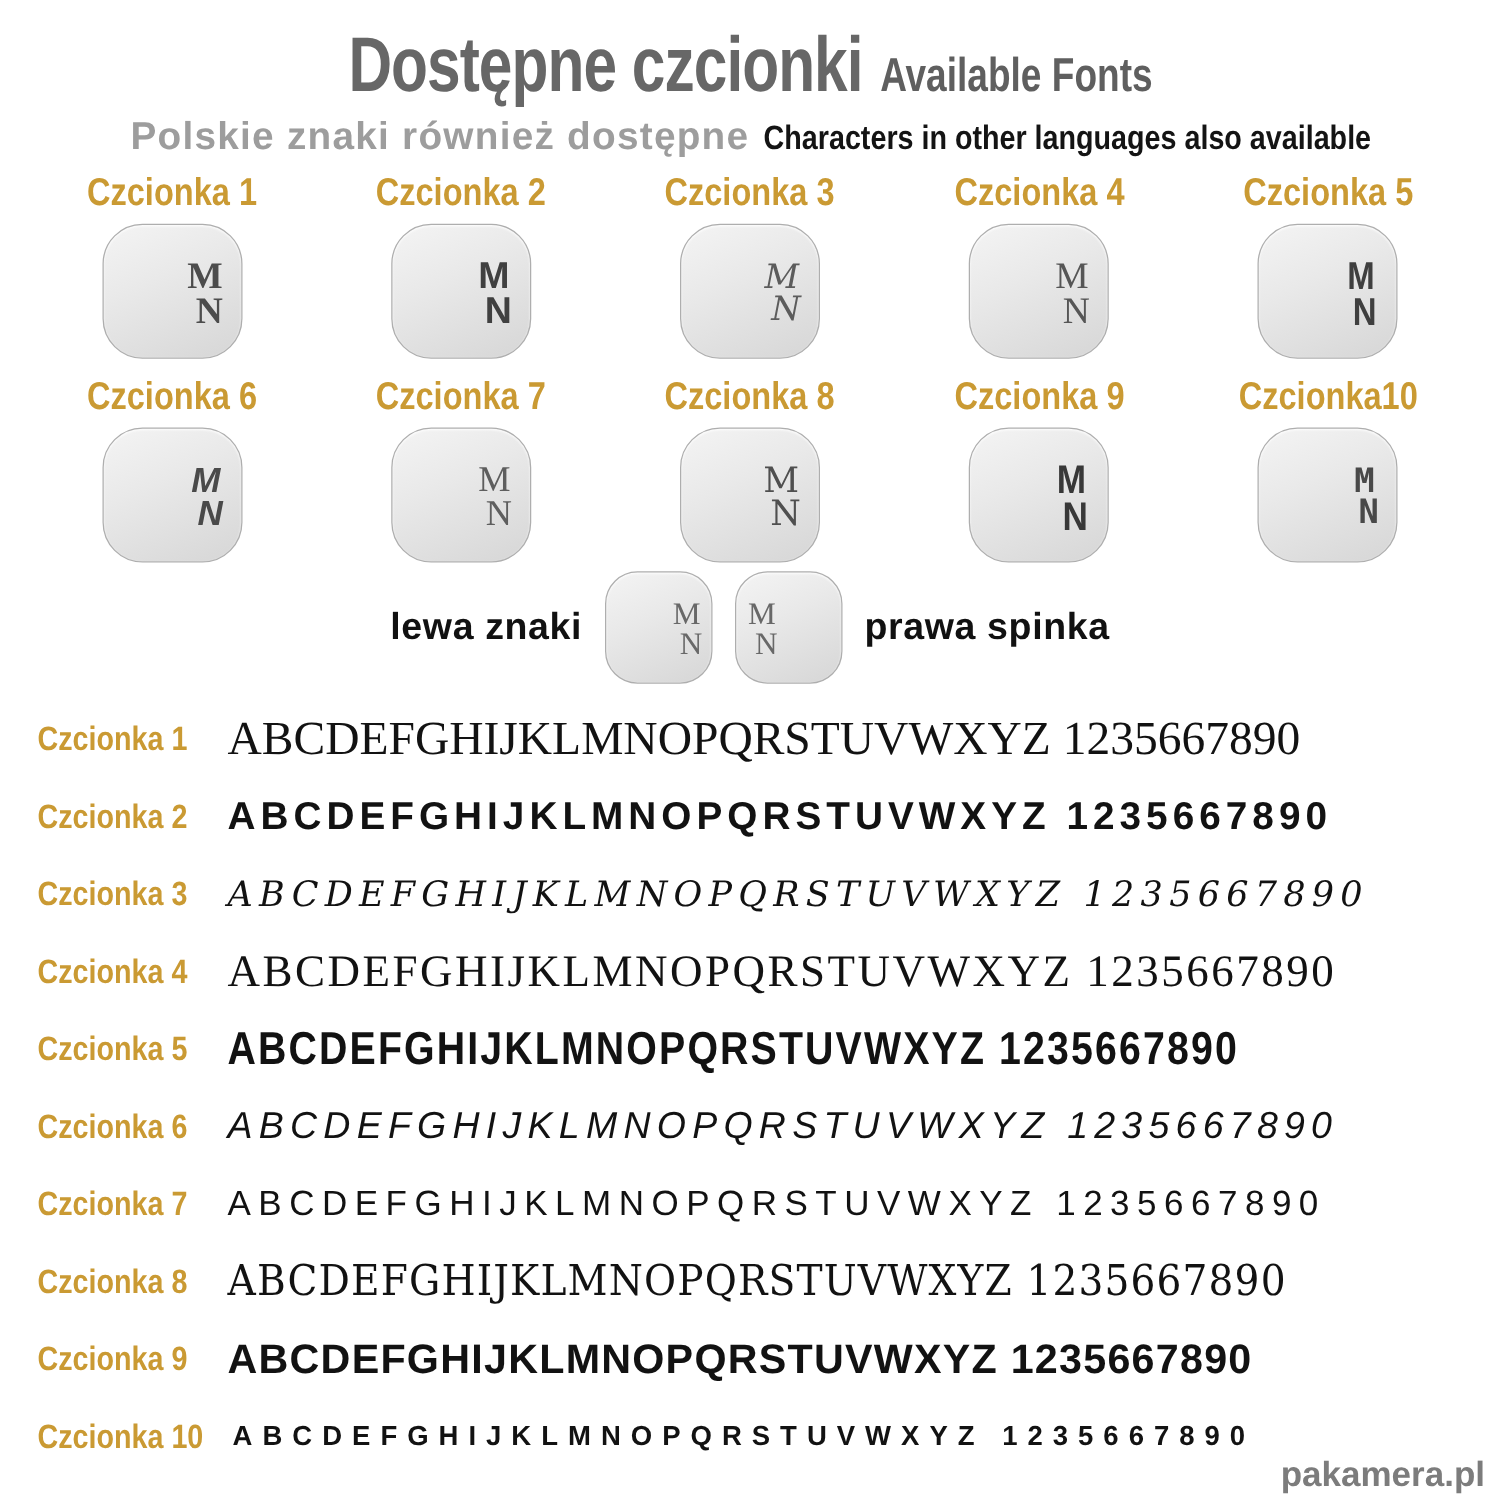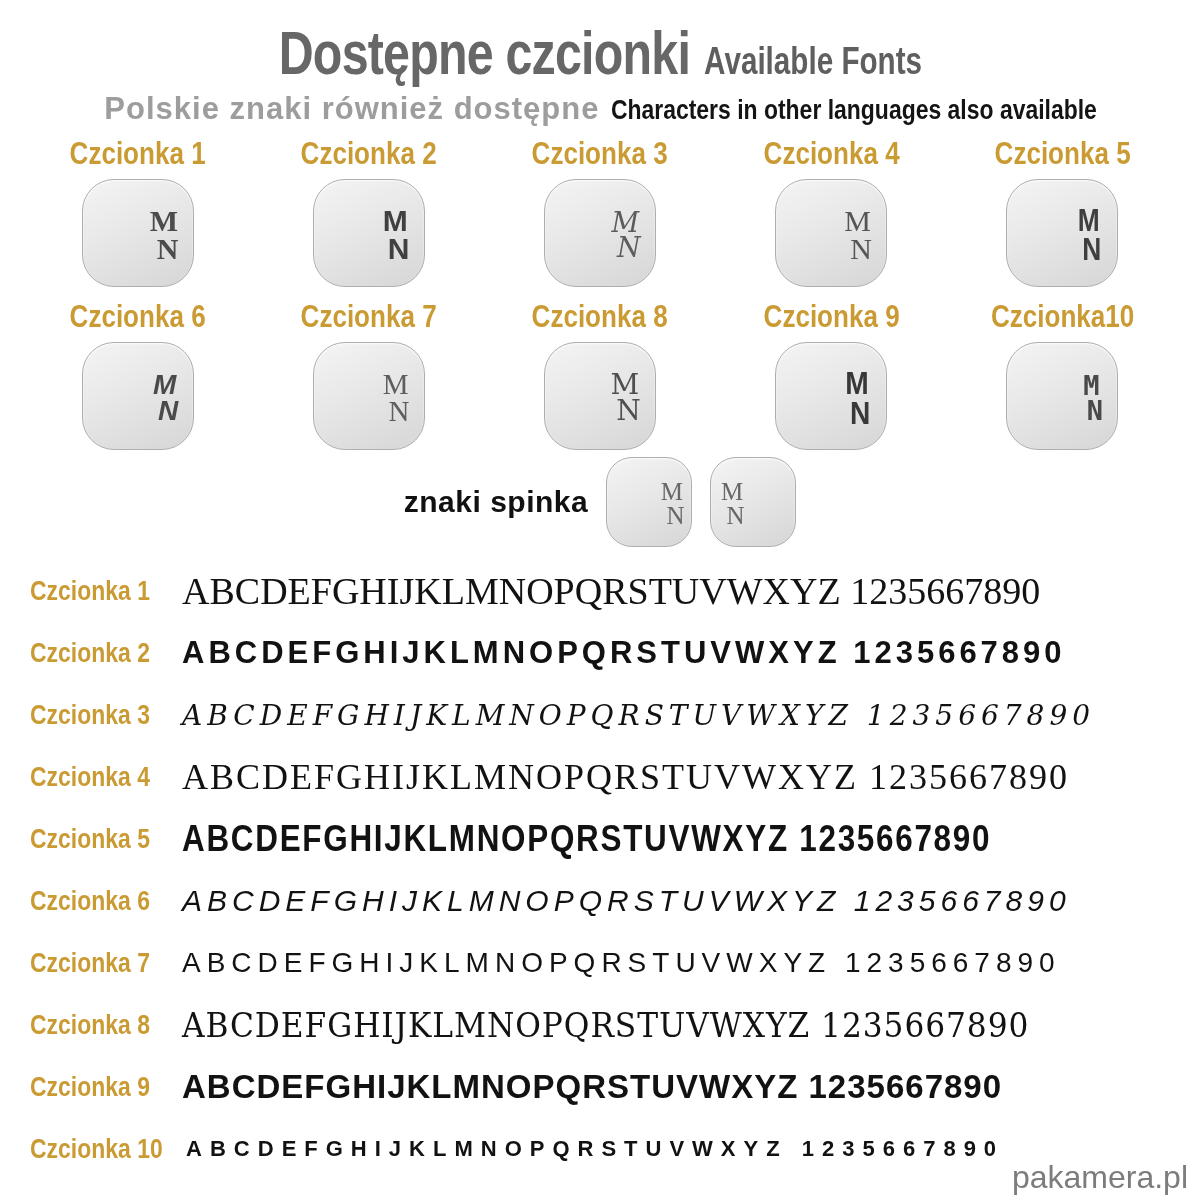--- a/index.html
+++ b/index.html
@@ -63,22 +63,22 @@
   .s4{font-family:"Liberation Serif",serif;font-size:36px;font-weight:400;letter-spacing:2px;}
   .s5{font-family:"Liberation Sans",sans-serif;font-size:37px;font-weight:700;letter-spacing:2px;
       display:inline-block;transform:scaleX(0.85);transform-origin:left center;}
   .s6{font-family:"Liberation Sans",sans-serif;font-size:30px;font-style:italic;font-weight:400;letter-spacing:5px;}
   .s7{font-family:"Liberation Sans",sans-serif;font-size:28px;font-weight:400;letter-spacing:6px;}
   .s8{font-family:"DejaVu Serif",serif;font-size:34px;font-weight:400;letter-spacing:1px;
       display:inline-block;transform:scaleX(0.92);transform-origin:left center;}
   .s9{font-family:"Liberation Sans",sans-serif;font-size:33px;font-weight:700;letter-spacing:1px;}
   .s10{font-family:"Liberation Sans",sans-serif;font-size:22px;font-weight:700;letter-spacing:8px;}
   
-  .watermark{position:absolute;right:12px;bottom:4px;font-size:32px;color:#7c7c7c;
-    font-weight:400;letter-spacing:0;}
+  .watermark{position:absolute;right:12px;bottom:4px;font-size:28px;color:#7c7c7c;
+    font-weight:700;letter-spacing:0;}
 </style>
 </head>
 <body>
 
 <div class="page">
 
   <div class="header">
     <div class="title-line">
       <span class="title-pl">Dostępne czcionki</span>
       <span class="title-en">Available Fonts</span>
@@ -181,33 +181,34 @@
           <div class="mono f10">
             <span>M</span>
             <span>N</span>
           </div>
         </div>
       </div>
     </div>
   </div>
 
   <div class="middle">
-    <span class="middle-label">znaki spinka</span>
+    <span class="middle-label">lewa znaki</span>
     <div class="cuff cuff-small">
       <div class="mono fsm mono-right">
         <span>M</span>
         <span>N</span>
       </div>
     </div>
     <div class="cuff cuff-small">
       <div class="mono fsm mono-left">
         <span>M</span>
         <span>N</span>
       </div>
     </div>
+    <span class="middle-label">prawa spinka</span>
   </div>
 
   <div class="samples">
     <div class="sample-row">
       <span class="sample-label">Czcionka 1</span>
       <span class="sample-text s1">ABCDEFGHIJKLMNOPQRSTUVWXYZ 1235667890</span>
     </div>
     <div class="sample-row">
       <span class="sample-label">Czcionka 2</span>
       <span class="sample-text s2">ABCDEFGHIJKLMNOPQRSTUVWXYZ 1235667890</span>

